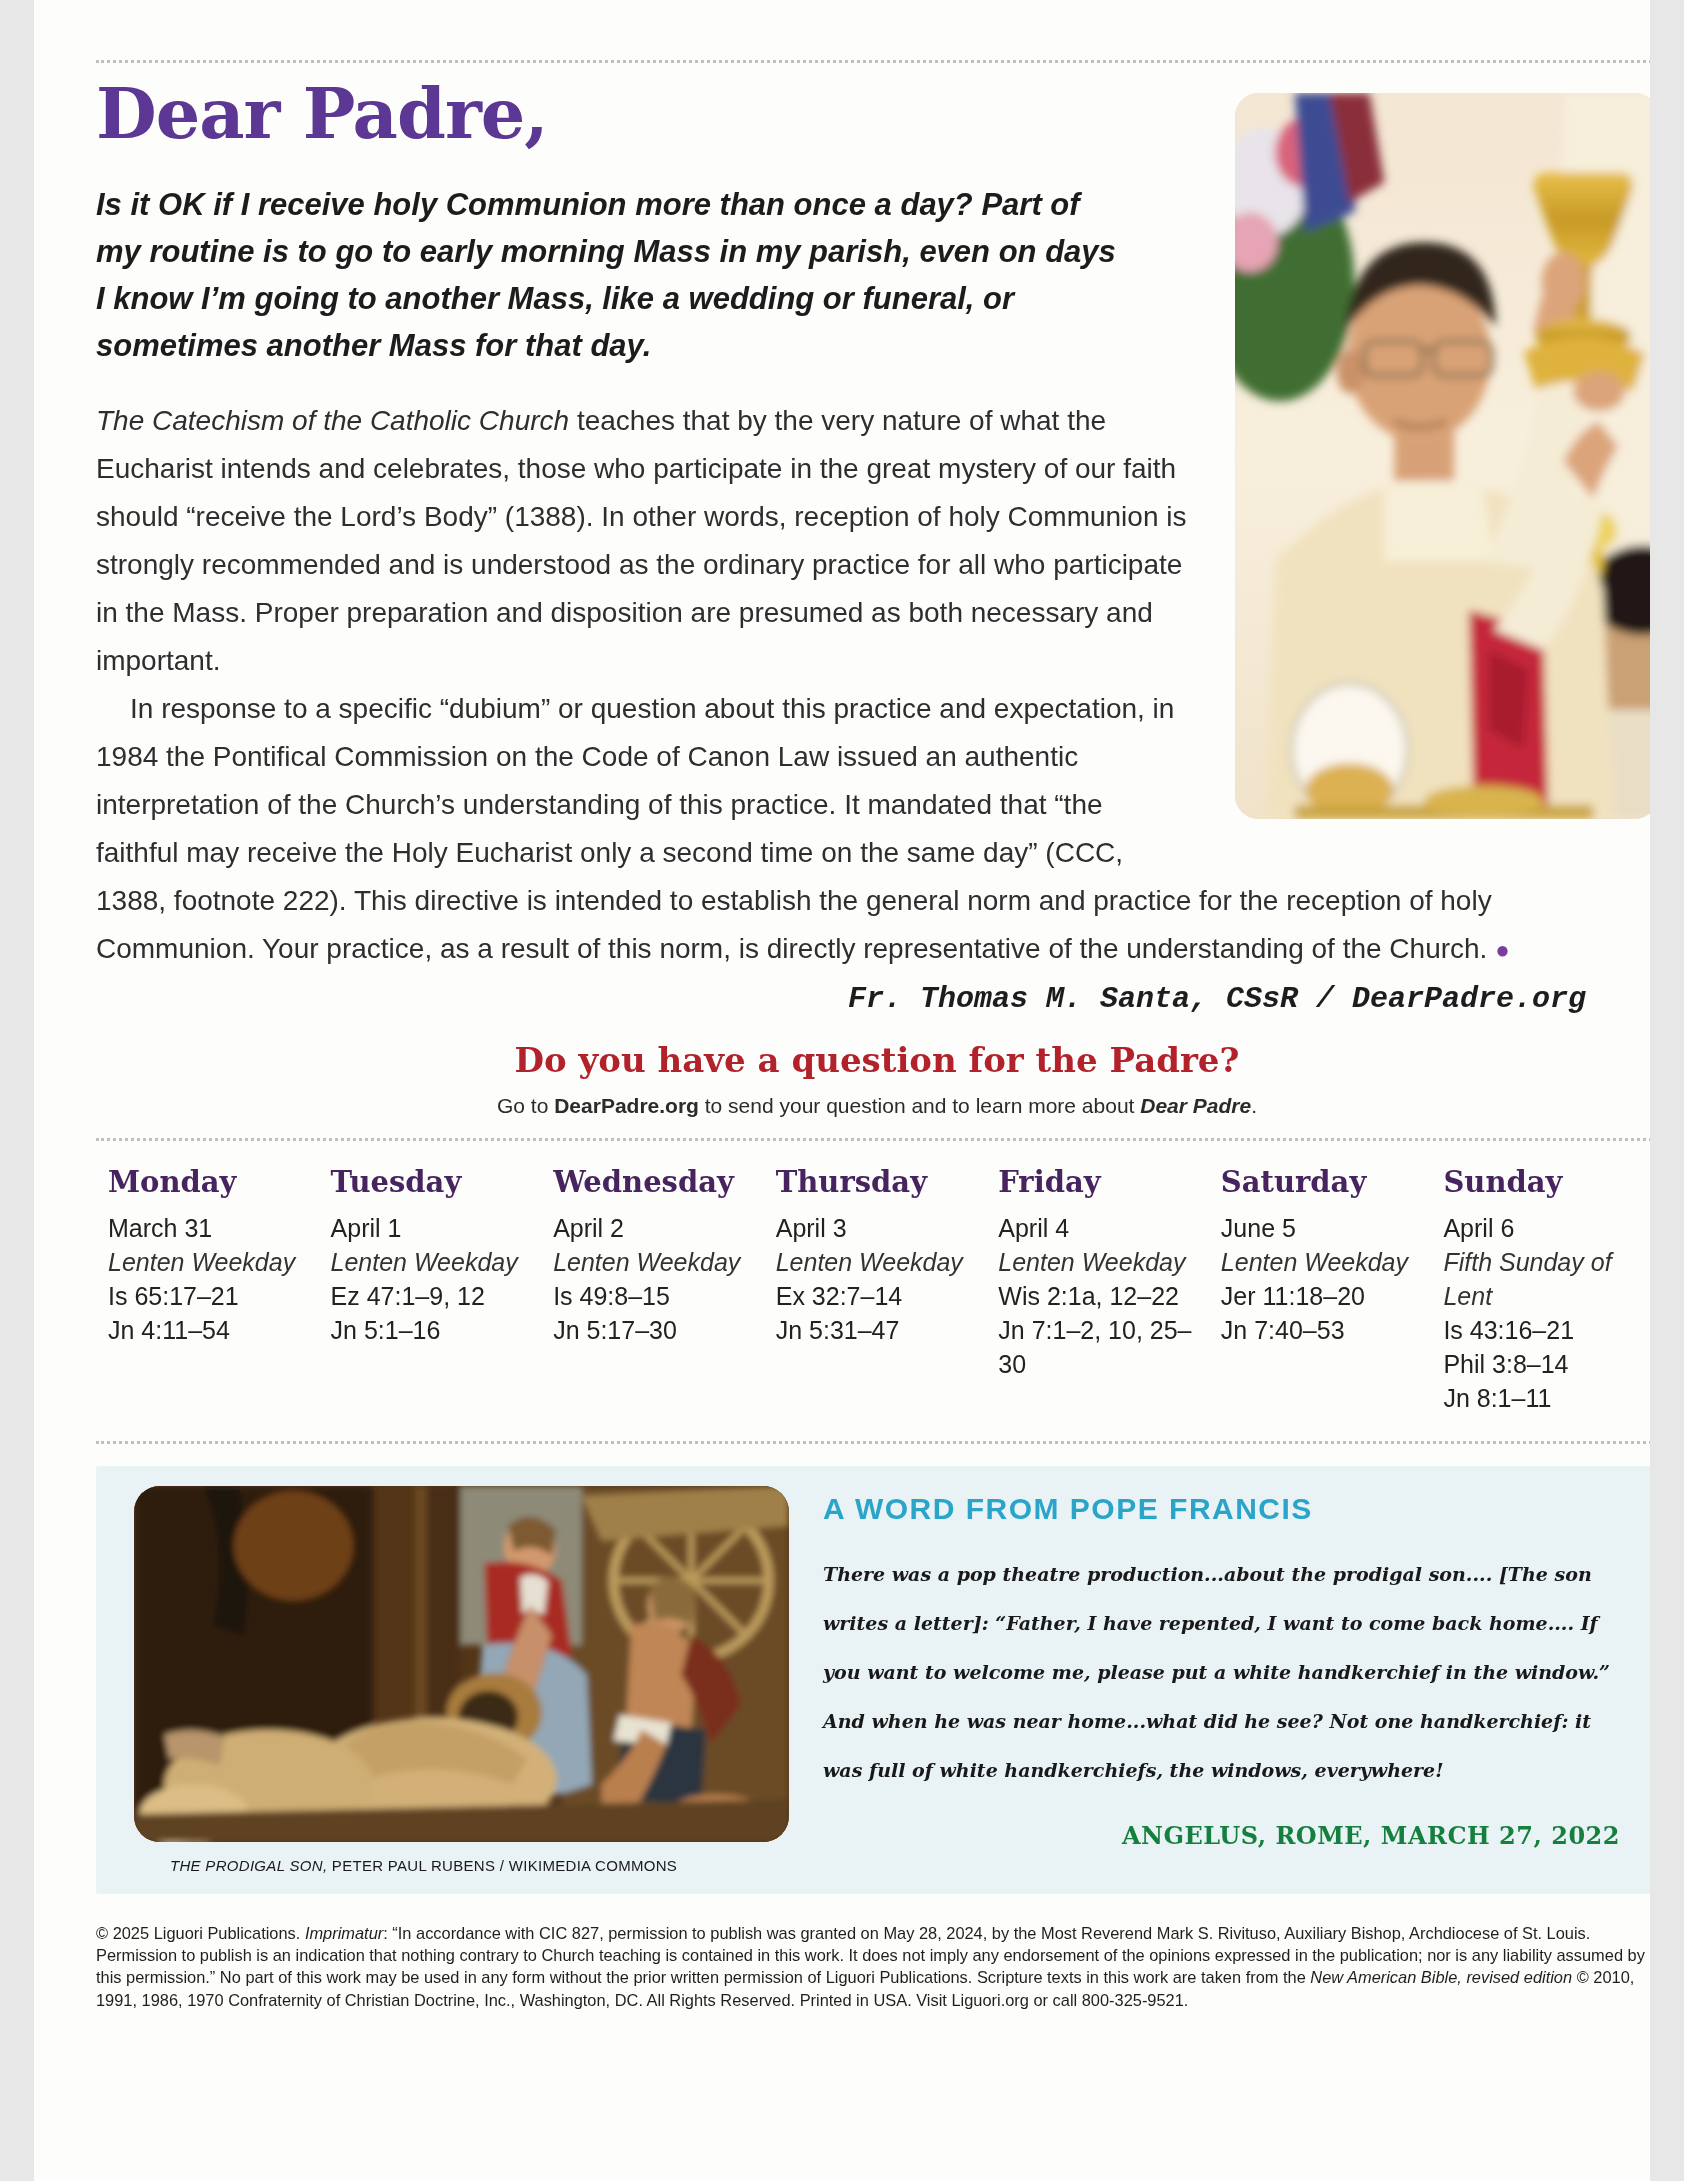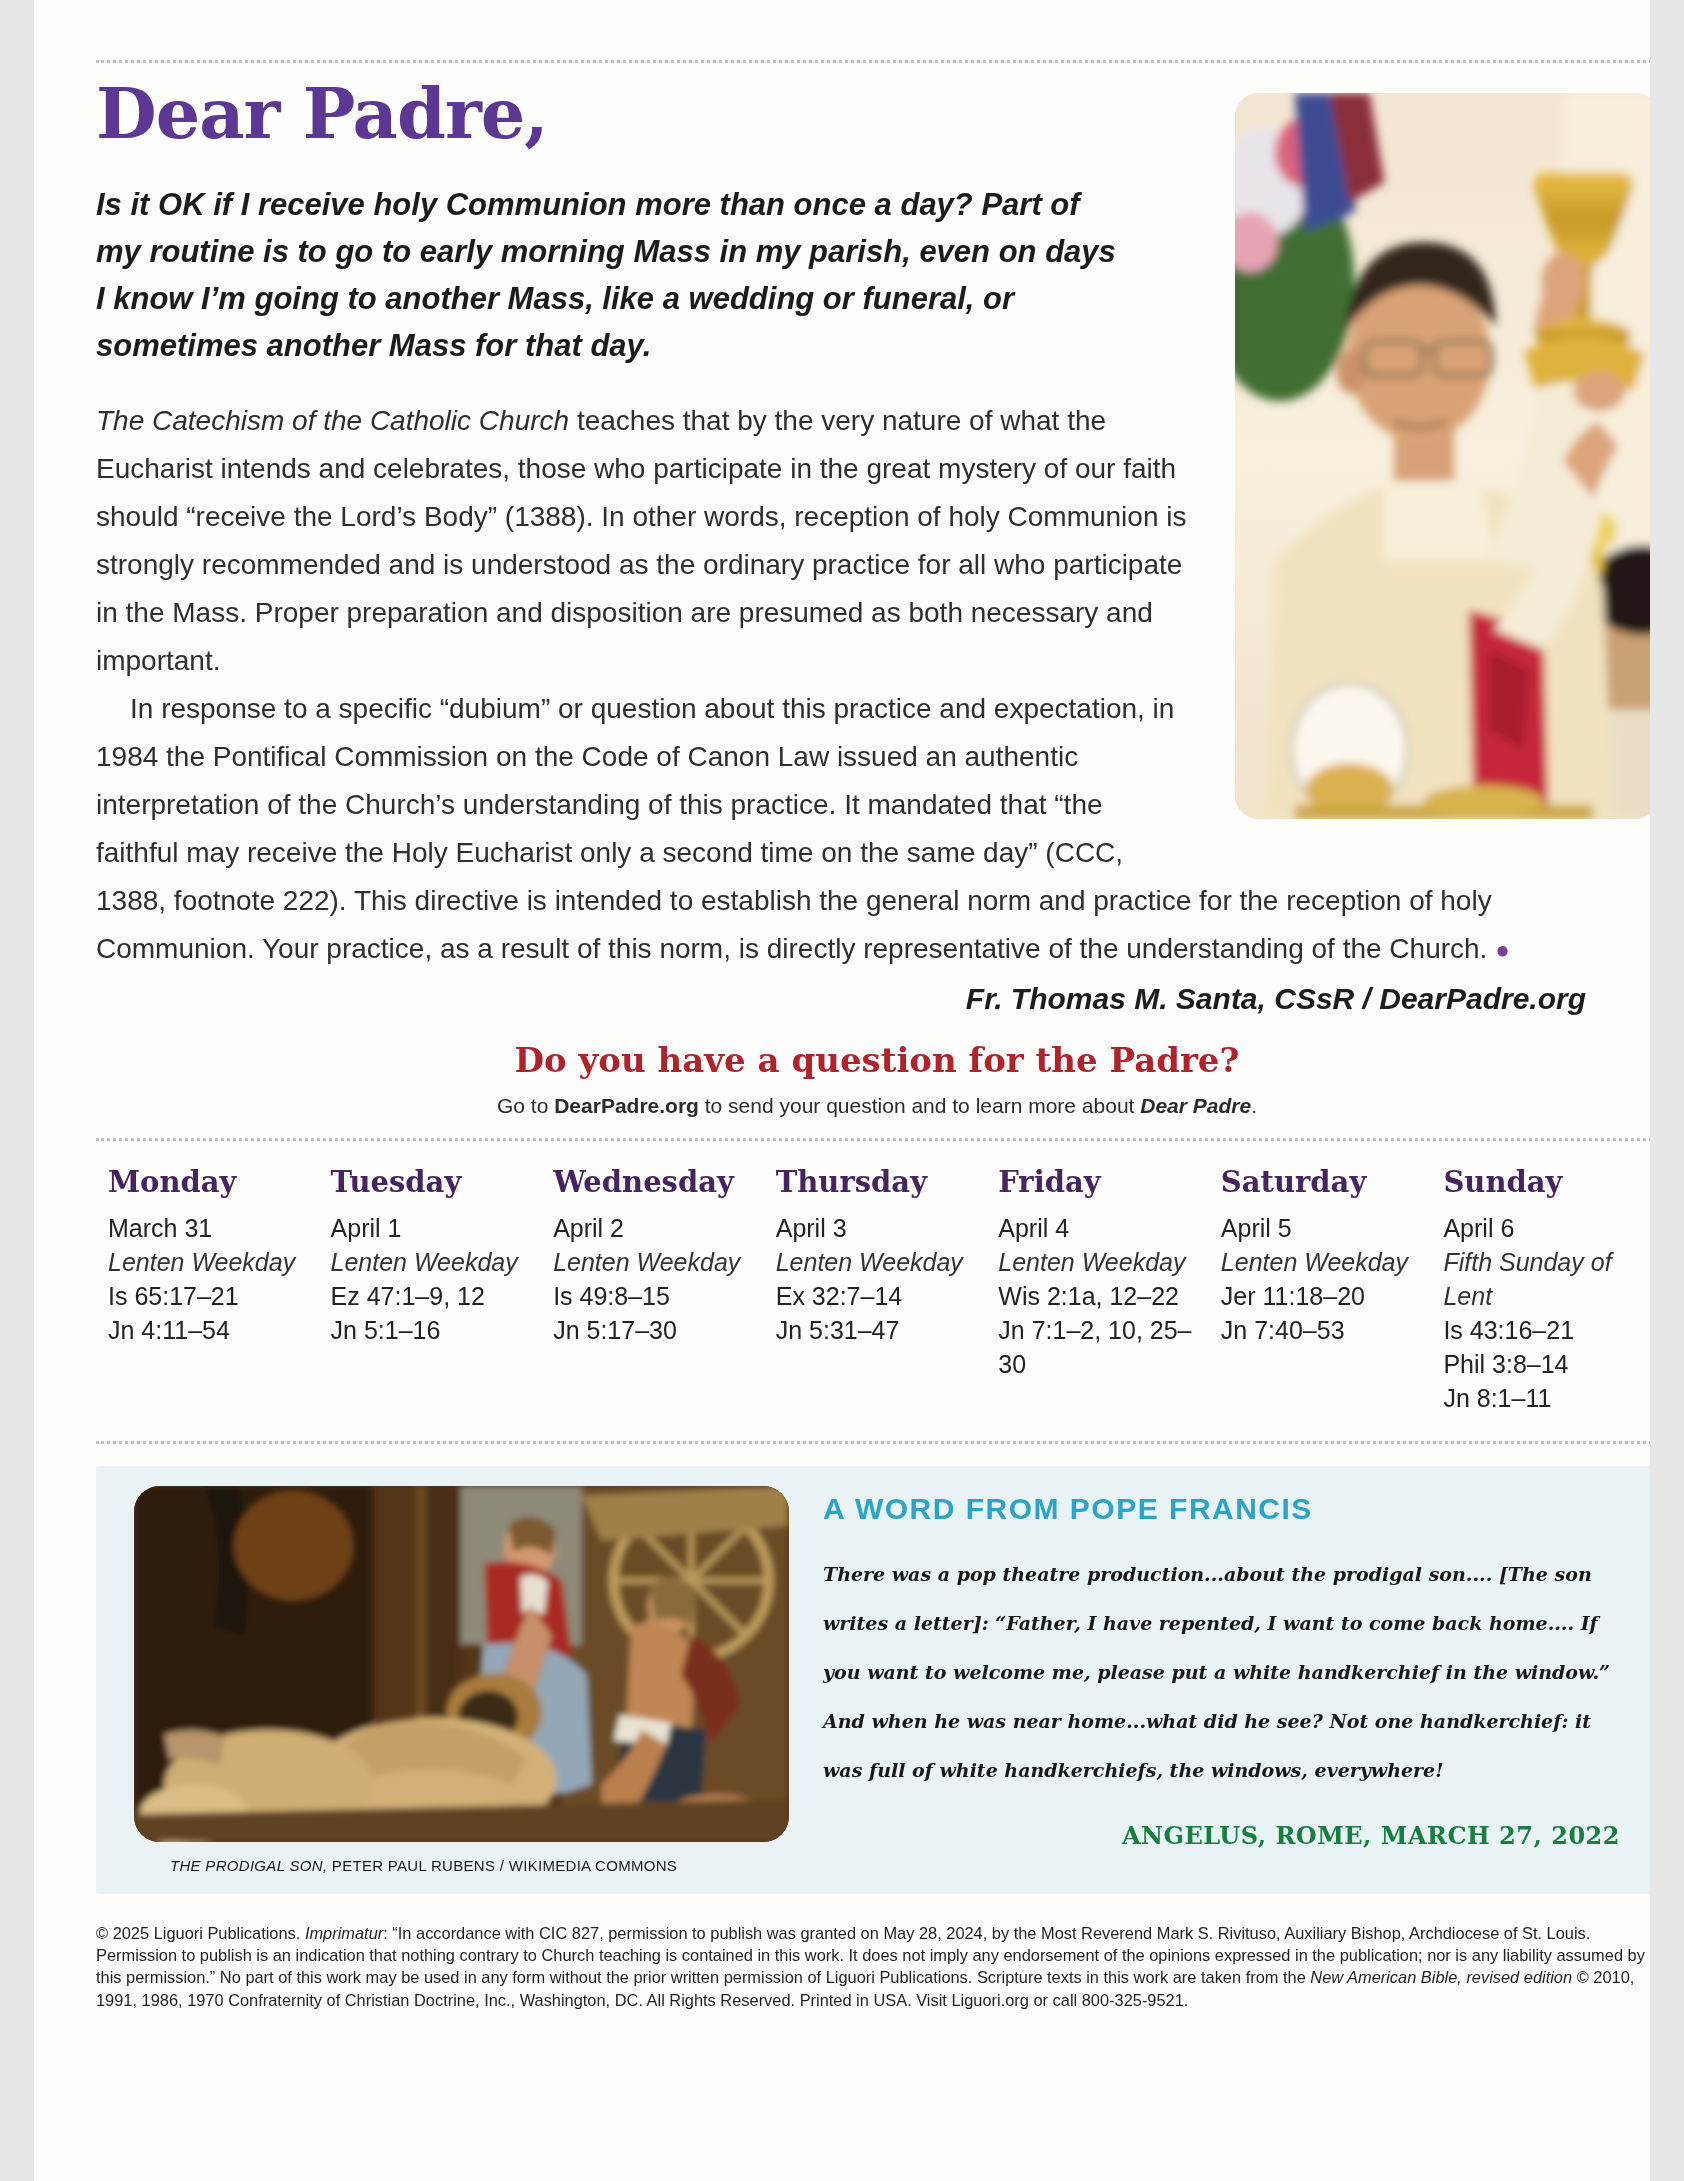--- a/index.html
+++ b/index.html
@@ -26,21 +26,21 @@
   .question {
     font-style:italic; font-weight:bold; font-size:31px; line-height:47px;
     color:#1c1c1c; margin-bottom:28px; max-width:1035px;
   }
   .answer p { font-size:28px; line-height:48px; color:#2e2e2e; }
   .answer .p2 { text-indent:34px; }
   .ital { font-style:italic; }
   .endbullet { color:#7a3f9d; font-size:24px; }
   .signature {
     clear:none; text-align:right; margin:8px 72px 0 0;
-    font-family:Liberation Sans, sans-serif; font-style:italic; font-weight:bold;
+    font-family:Liberation Mono, monospace; font-style:italic; font-weight:bold;
     font-size:30px; color:#1d1d1d;
   }
   .credit-vertical {
     position:absolute; left:1641px; top:587px;
     writing-mode:vertical-rl; font-size:12px; letter-spacing:2px;
     color:#5f5f5f;
   }
 
   
   .cta { text-align:center; margin:24px 0 20px 0; }
@@ -238,21 +238,21 @@
       <div class="day">
         <h3>Friday</h3>
         <div class="dline">April 4</div>
         <div class="dline feast">Lenten Weekday</div>
         <div class="dline">Wis 2:1a, 12–22</div>
         <div class="dline">Jn 7:1–2, 10, 25–30</div>
         <div class="dline"></div>
       </div>
       <div class="day">
         <h3>Saturday</h3>
-        <div class="dline">April 5</div>
+        <div class="dline">June 5</div>
         <div class="dline feast">Lenten Weekday</div>
         <div class="dline">Jer 11:18–20</div>
         <div class="dline">Jn 7:40–53</div>
         <div class="dline"></div>
       </div>
       <div class="day">
         <h3>Sunday</h3>
         <div class="dline">April 6</div>
         <div class="dline feast">Fifth Sunday of Lent</div>
         <div class="dline">Is 43:16–21</div>

